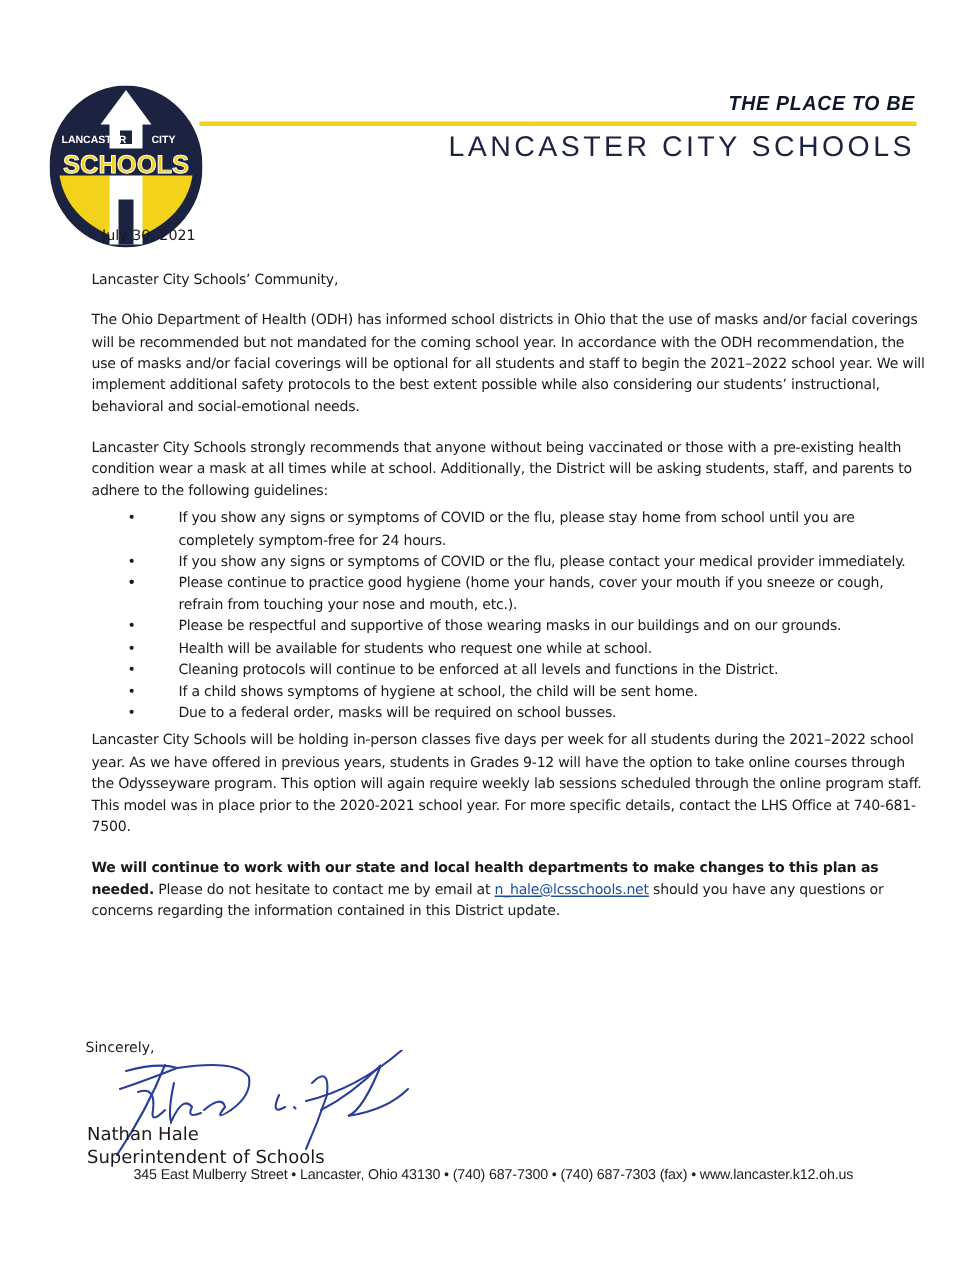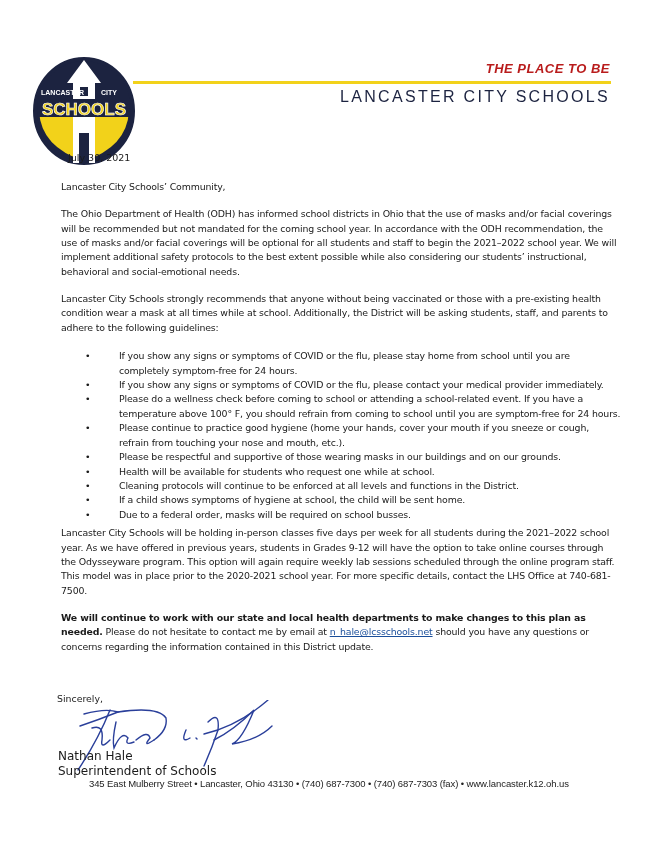--- a/index.html
+++ b/index.html
@@ -1,22 +1,22 @@
 <!DOCTYPE html>
 <html><head>
   <meta charset="utf-8">
   <style>
     html, body { margin: 0; padding: 0; background: #ffffff; }
     body { width: 650px; height: 841px; position: relative; overflow: hidden; color: #1a1a1a; }
     .page { position: absolute; left: 0; top: 0; width: 650px; height: 841px; }
 
     .logo { position: absolute; left: 33px; top: 57px; width: 104px; width: 102px; height: 108px; }
-    .tagline { position: absolute; right: 40px; top: 61px; font-family: "Liberation Sans", sans-serif; font-weight: bold; font-style: italic; font-size: 13px; letter-spacing: 0.5px; color: #b91c1c; transform: scaleY(1.05); }
+    .tagline { position: absolute; right: 40px; top: 61px; font-family: "Liberation Sans", sans-serif; font-weight: bold; font-style: italic; font-size: 13px; letter-spacing: 0.5px; color: #0f172a; transform: scaleY(1.05); }
     .gold-rule { position: absolute; left: 133px; top: 81px; width: 478px; height: 3px; background: #f2d21a; }
-    .org-name { position: absolute; right: 40px; top: 88px; font-family: "Liberation Sans", sans-serif; font-size: 16px; letter-spacing: 2.3px; color: #1c2340; font-weight: normal; }
+    .org-name { position: absolute; right: 40px; top: 88px; font-family: "Liberation Sans", sans-serif; font-size: 19px; letter-spacing: 2.3px; color: #1c2340; font-weight: normal; }
     .staff { position: absolute; right: 47px; top: 118px; text-align: right; font-family: "Liberation Sans", sans-serif; font-size: 9.5px; line-height: 12px; color: #222; }
 
     .date { position: absolute; left: 56px; top: 152px; font-family: "DejaVu Sans", sans-serif; font-size: 9.5px; padding-left: 12px; }
 
     .body { position: absolute; left: 61px; top: 180px; width: 560px; font-family: "DejaVu Sans", sans-serif; font-size: 9.4px; line-height: 14.4px; }
     .body p { margin: 0 0 12.8px 0; letter-spacing: -0.15px; }
     .body ul { list-style: none; margin: 0 0 2px 0; padding: 0; }
     .body li { position: relative; padding-left: 58px; margin: 0; letter-spacing: -0.15px; }
     .body li .bullet { position: absolute; left: 24px; top: 0; }
     .bold { font-weight: bold; }
@@ -49,26 +49,26 @@
 
   <div class="tagline">THE PLACE TO BE</div>
   <div class="gold-rule"></div>
   <div class="org-name">LANCASTER CITY SCHOOLS</div>
 
   <div class="date">July 30, 2021</div>
 
   <div class="body">
     <p>Lancaster City Schools’ Community,</p>
     <p>The Ohio Department of Health (ODH) has informed school districts in Ohio that the use of masks and/or facial coverings will be recommended but not mandated for the coming school year.  In accordance with the ODH recommendation, the use of masks and/or facial coverings will be optional for all students and staff to begin the 2021–2022 school year. We will implement additional safety protocols to the best extent possible while also considering our students’ instructional, behavioral and social-emotional needs.</p>
-    <p style="margin-bottom:14px">Lancaster City Schools strongly recommends that anyone without being vaccinated or those with a pre-existing health condition wear a mask at all times while at school. Additionally, the District will be asking students, staff, and parents to adhere to the following guidelines:</p>
+    <p style="margin-bottom:4px">Lancaster City Schools strongly recommends that anyone without being vaccinated or those with a pre-existing health condition wear a mask at all times while at school. Additionally, the District will be asking students, staff, and parents to adhere to the following guidelines:</p>
 
     <ul>
       <li><span class="bullet">•</span><span>If you show any signs or symptoms of COVID or the flu, please stay home from school until you are completely symptom-free for 24 hours.</span></li>
       <li><span class="bullet">•</span><span>If you show any signs or symptoms of COVID or the flu, please contact your medical provider immediately.</span></li>
-      <li><span class="bullet">•</span><span>Please do a wellness check before coming to school or attending a school-related event.  If you have a temperature above 100° F, you should refrain from coming to school until you are symptom-free for 24 hours.</span></li>
+      <li><span class="bullet">•</span></li>
       <li><span class="bullet">•</span><span>Please continue to practice good hygiene (home your hands, cover your mouth if you sneeze or cough, refrain from touching your nose and mouth, etc.).</span></li>
       <li><span class="bullet">•</span><span>Please be respectful and supportive of those wearing masks in our buildings and on our grounds.</span></li>
       <li><span class="bullet">•</span><span>Health will be available for students who request one while at school.</span></li>
       <li><span class="bullet">•</span><span>Cleaning protocols will continue to be enforced at all levels and functions in the District.</span></li>
       <li><span class="bullet">•</span><span>If a child shows symptoms of hygiene at school, the child will be sent home.</span></li>
       <li><span class="bullet">•</span><span>Due to a federal order, masks will be required on school busses.</span></li>
     </ul>
 
     <p style="margin-top:4px">Lancaster City Schools will be holding in-person classes five days per week for all students during the 2021–2022 school year. As we have offered in previous years, students in Grades 9-12 will have the option to take online courses through the Odysseyware program.  This option will again require weekly lab sessions scheduled through the online program staff. This model was in place prior to the 2020-2021 school year.  For more specific details, contact the LHS Office at 740-681-7500.</p>
 

